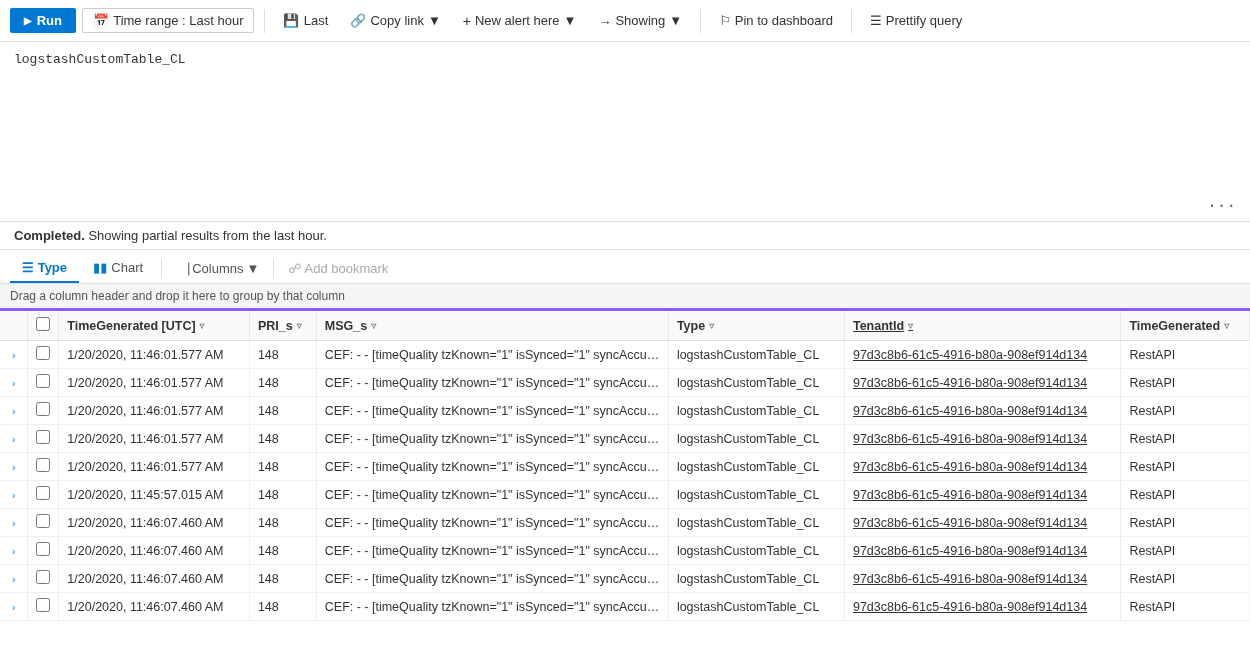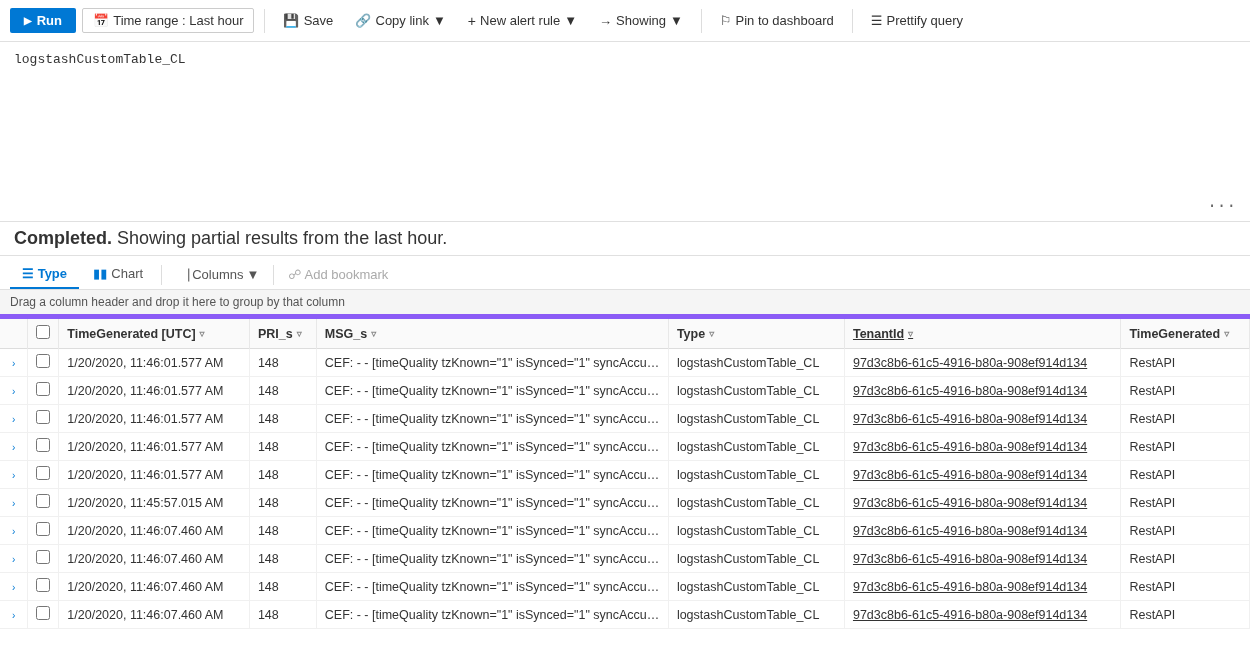--- a/index.html
+++ b/index.html
@@ -70,21 +70,21 @@
       bottom: 6px;
       right: 14px;
       color: #666;
       font-size: 16px;
       cursor: pointer;
     }
 
     
     .status-bar {
       padding: 6px 14px;
-      font-size: 18px;
+      font-size: 13px;
       border-bottom: 1px solid #e0e0e0;
       background: #fff;
     }
     .status-bar b { font-weight: 600; }
 
     
     .tabs-bar {
       display: flex;
       align-items: center;
       padding: 4px 10px 0;
@@ -130,21 +130,21 @@
       gap: 3px;
       padding: 4px 8px;
     }
 
     
     .drag-hint {
       padding: 5px 10px;
       font-size: 12px;
       color: #555;
       background: #f5f5f5;
-      border-bottom: 5px solid #8b5cf6;
+      border-bottom: 3px solid #8b5cf6;
     }
 
     
     .data-table-wrapper {
       overflow-x: auto;
       overflow-y: auto;
       height: calc(669px - 42px - 180px - 32px - 42px - 30px);
     }
     table {
       width: 100%;
@@ -218,32 +218,32 @@
 
   <button class="toolbar-btn">
     <span>📅</span>
     <span>Time range : Last hour</span>
   </button>
 
   <div class="toolbar-sep"></div>
 
   <button class="toolbar-link">
     <span>💾</span>
-    <span>Save</span>
+    <span>Last</span>
   </button>
 
   <button class="toolbar-link">
     <span>🔗</span>
     <span>Copy link</span>
     <span>▼</span>
   </button>
 
   <button class="toolbar-link">
     <span style="font-size:14px;">+</span>
-    <span>New alert rule</span>
+    <span>New alert here</span>
     <span>▼</span>
   </button>
 
   <button class="toolbar-link">
     <span>→</span>
     <span>Showing</span>
     <span>▼</span>
   </button>
 
   <div class="toolbar-sep"></div>

